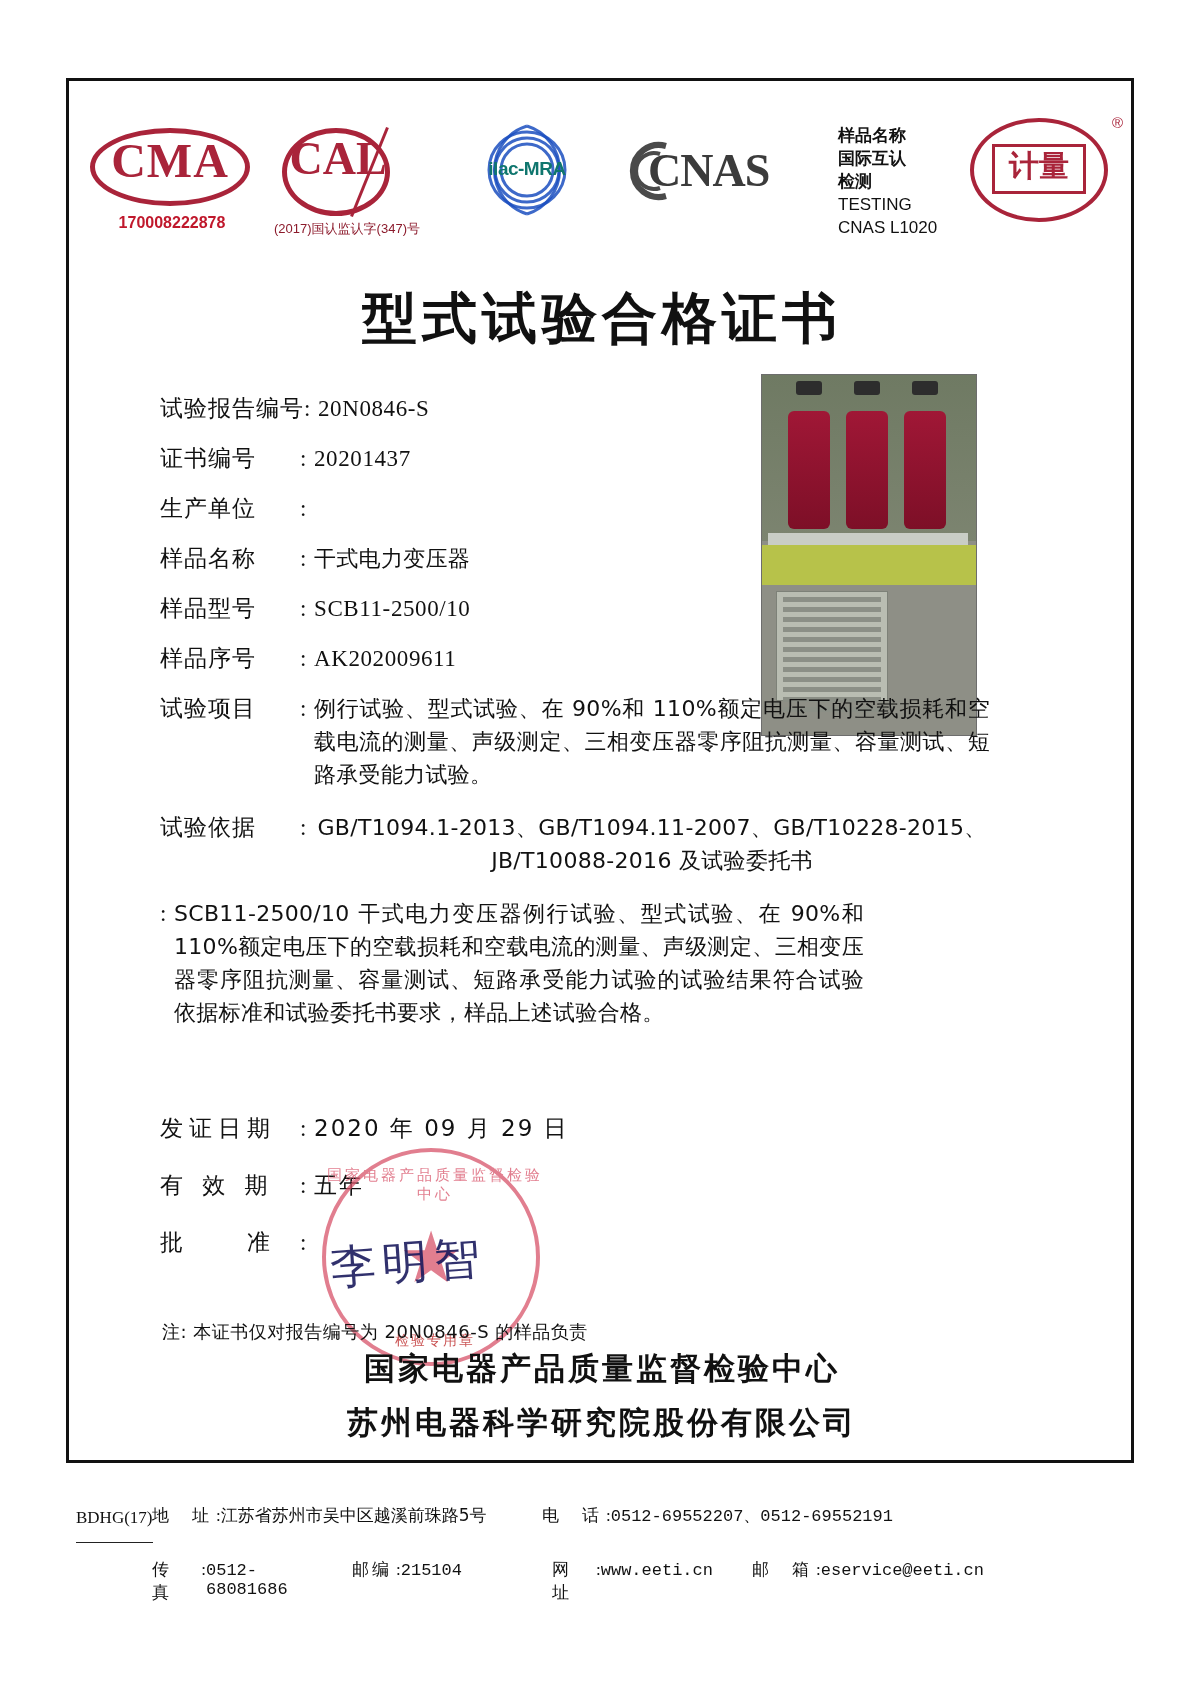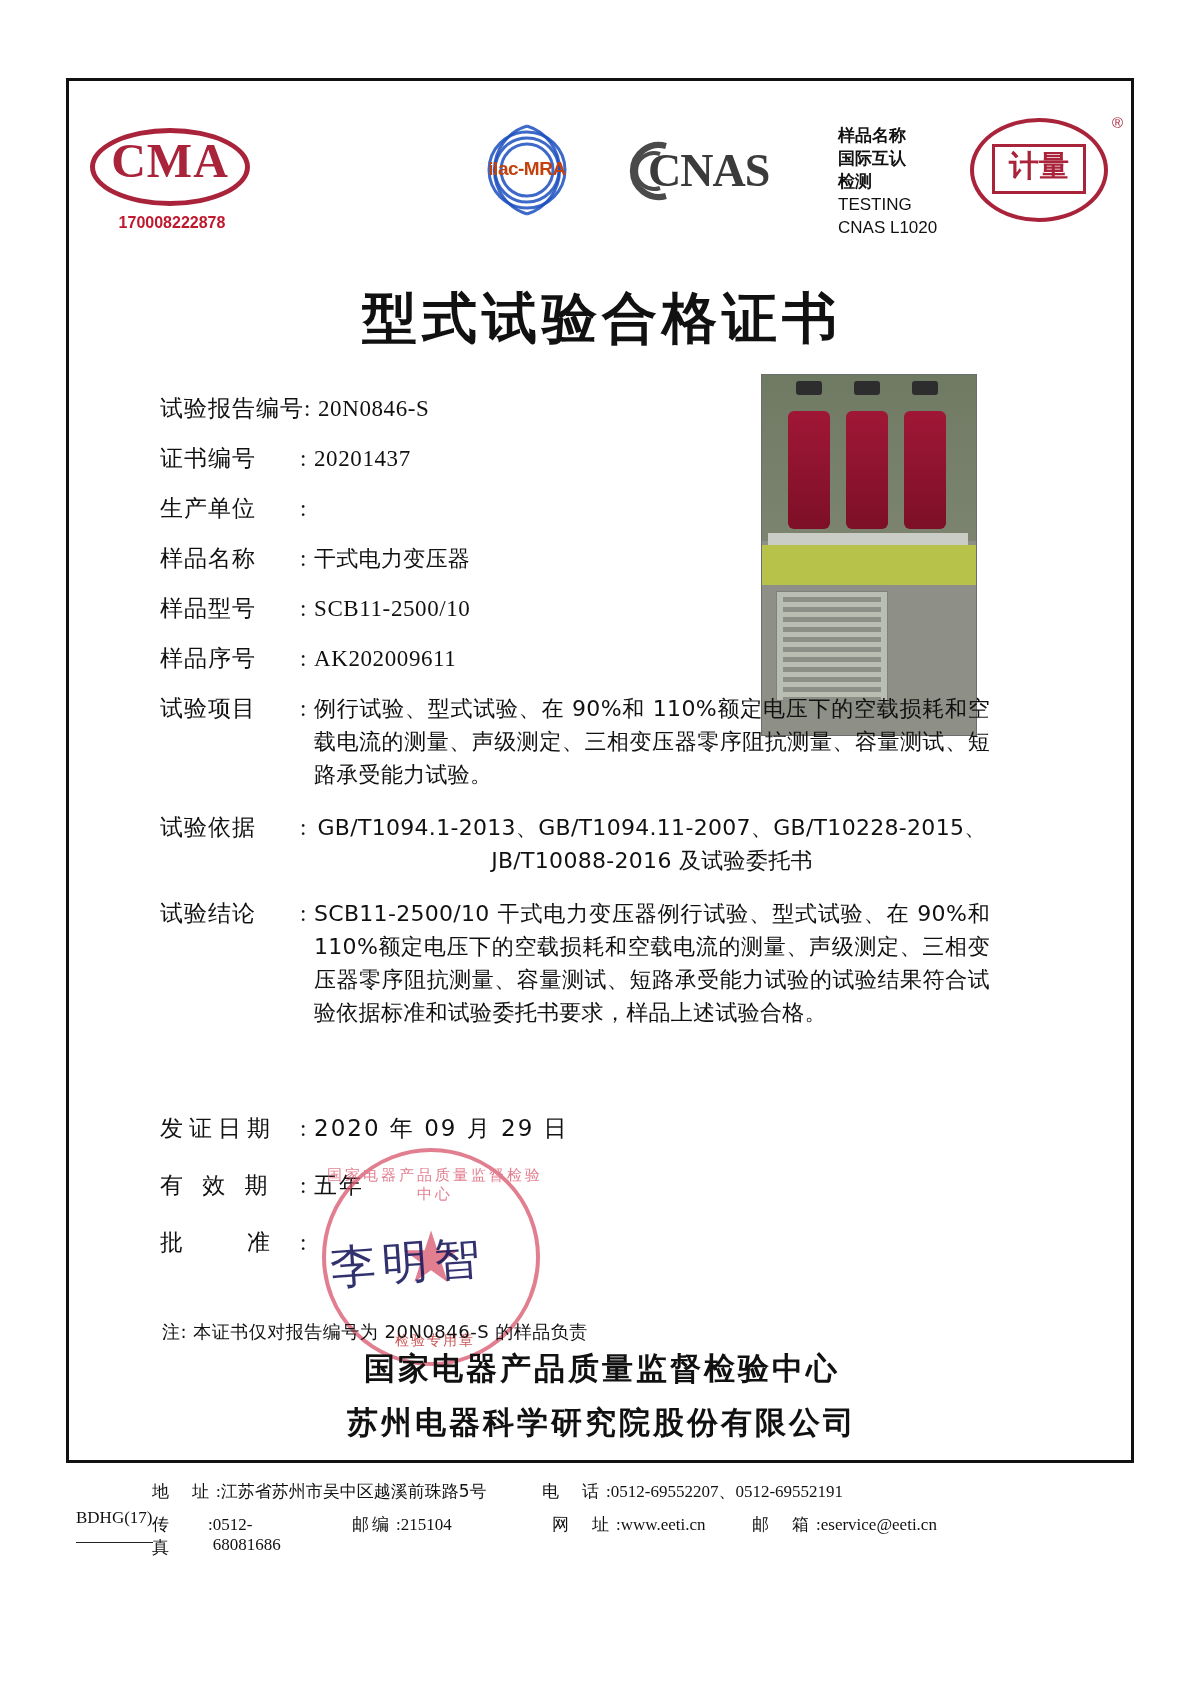--- a/index.html
+++ b/index.html
@@ -74,21 +74,21 @@
   .ilac {
     position:absolute; left:372px; top:8px; width:130px; height:104px;
   }
   .ilac .arcs {
     position:absolute; left:0; top:0; width:130px; height:104px;
   }
   .ilac .label {
     position:absolute; left:0; top:40px; width:130px;
     text-align:center;
     font-family:"Liberation Sans", sans-serif;
-    font-weight:bold; font-size:19px; color:#c2410c;
+    font-weight:bold; font-size:19px; color:#0f766e;
     letter-spacing:-0.5px;
   }
   .cnas {
     position:absolute; left:520px; top:22px; width:220px; height:80px;
   }
   .cnas .swirl {
     position:absolute; left:0; top:0;
   }
   .cnas .word {
     position:absolute; left:38px; top:12px;
@@ -306,38 +306,44 @@
   }
   .footer .k {
     font-family:"DejaVu Sans", sans-serif;
     letter-spacing:3px;
     margin-right:4px;
   }
   .footer .v {
     font-family:"DejaVu Sans", sans-serif;
     margin-right:46px;
   }
-  .footer .v.en { font-family:Liberation Serif, serif; }
+  .footer .v.en { font-family:Liberation Mono, monospace;margin-top:24px; }
   .footer .c1 { width:390px; display:flex; align-items:baseline; }
   .footer .c2 { width:200px; display:flex; align-items:baseline; }
   .footer .c3 { display:flex; align-items:baseline; }
 </style>
 </head>
 <body>
 
 <div class="page-border"></div>
 
 <div class="logos">
 
   <div class="cma">
     <div class="ring"></div>
     <div class="txt">CMA</div>
     <div class="num">170008222878</div>
   </div>
 
+  <div class="cal">
+    <div class="ring"></div>
+    <div class="glyph">CAL</div>
+    <div class="slash"></div>
+    <div class="sub">(2017)国认监认字(347)号</div>
+  </div>
 
   <div class="ilac">
     <svg class="arcs" viewBox="0 0 130 104">
       <g fill="none" stroke="#1b4fc0" stroke-width="3">
         <path d="M65 8 A46 46 0 0 1 65 96" opacity="0.85"></path>
         <path d="M65 14 A38 38 0 0 1 65 90" opacity="0.85"></path>
         <path d="M65 20 A30 30 0 0 1 65 84" opacity="0.85"></path>
         <path d="M65 26 A22 22 0 0 1 65 78" opacity="0.85"></path>
         <path d="M65 8 A46 46 0 0 0 65 96" opacity="0.85"></path>
         <path d="M65 14 A38 38 0 0 0 65 90" opacity="0.85"></path>
@@ -451,21 +457,20 @@
   <div class="row wide block">
     <span class="lbl">试验依据</span>
     <span class="colon">:</span>
     <span class="val">
       <p>GB/T1094.1-2013、GB/T1094.11-2007、GB/T10228-2015、</p>
       <p>JB/T10088-2016 及试验委托书</p>
     </span>
   </div>
 
   <div class="row wide block">
-    <span class="lbl">试验结论</span>
     <span class="colon">:</span>
     <span class="val just">SCB11-2500/10 干式电力变压器例行试验、型式试验、在 90%和 110%额定电压下的空载损耗和空载电流的测量、声级测定、三相变压器零序阻抗测量、容量测试、短路承受能力试验的试验结果符合试验依据标准和试验委托书要求，样品上述试验合格。</span>
   </div>
 </div>
 
 <div class="tail">
   <div class="row">
     <span class="lbl">发证日期</span>
     <span class="colon">:</span>
     <span class="date-val">2020 年 09 月 29 日</span>

